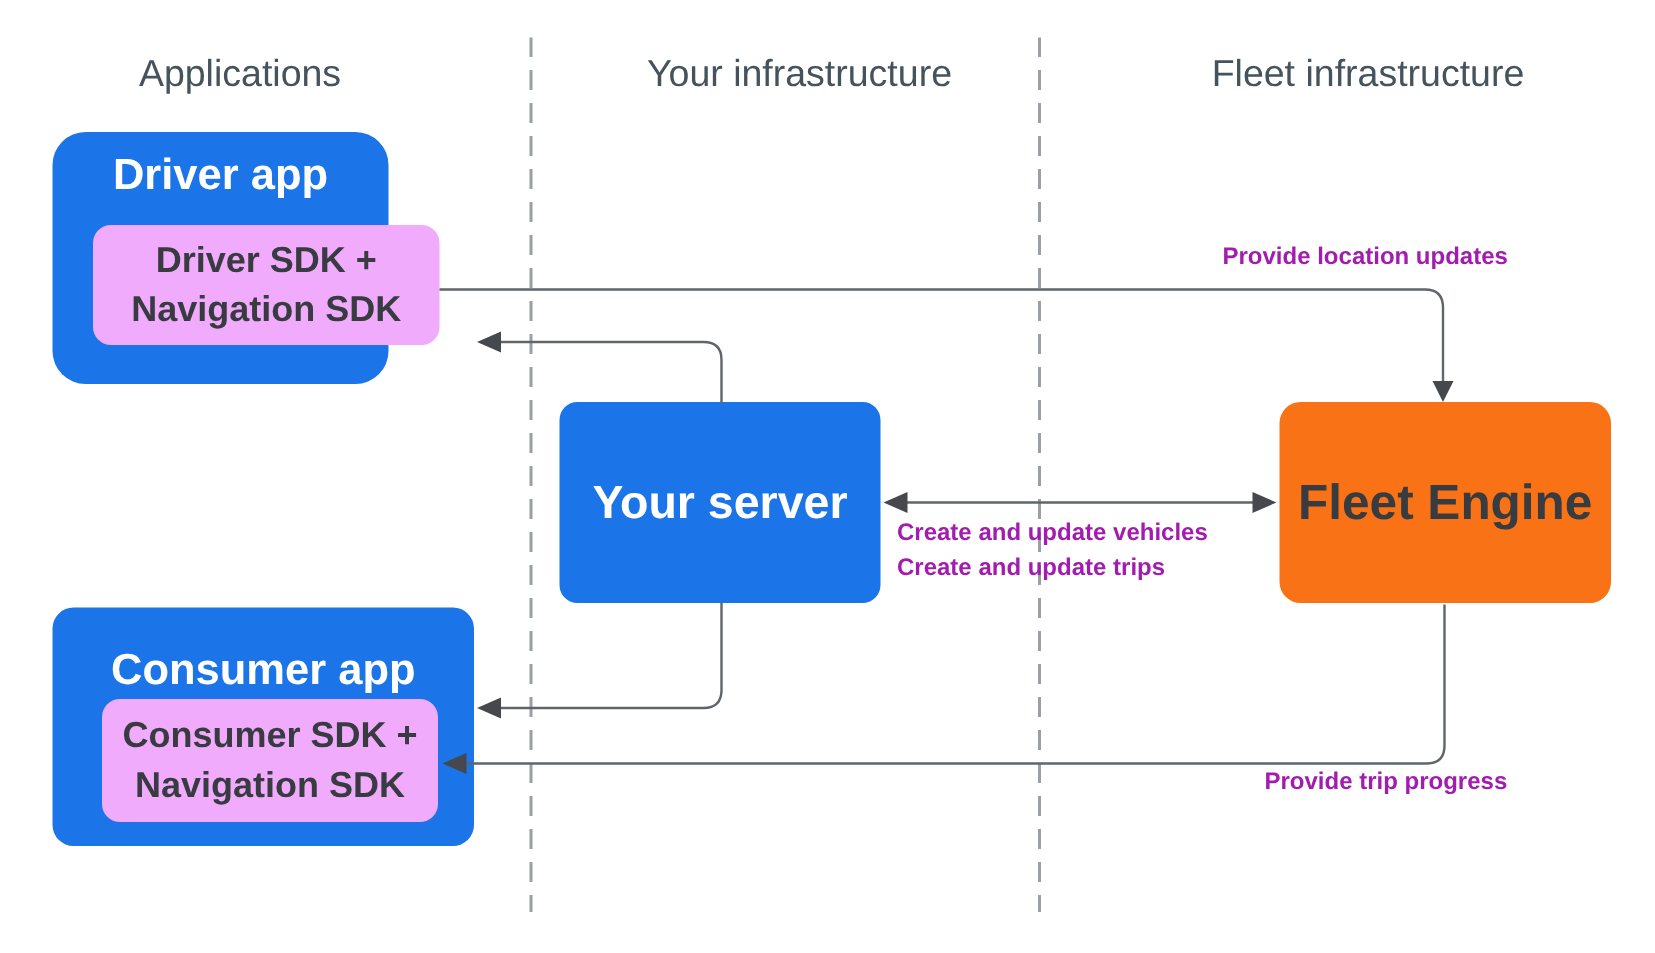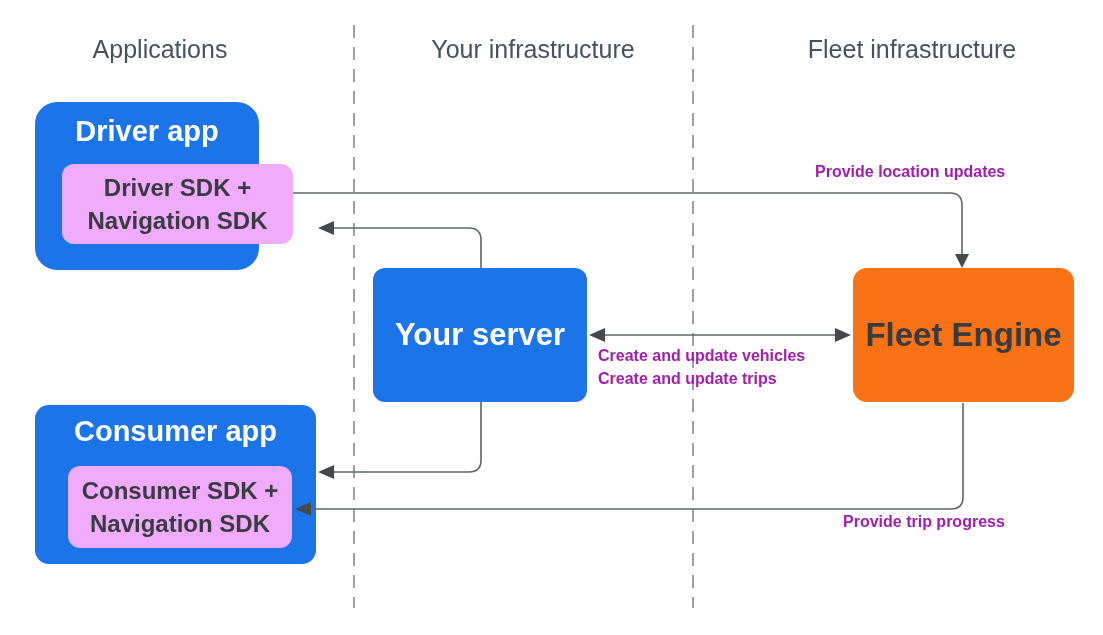--- a/index.html
+++ b/index.html
@@ -53,26 +53,26 @@
     display: flex;
     flex-direction: column;
     align-items: center;
     justify-content: center;
     text-align: center;
     font-weight: bold;
     font-size: 24px;
     line-height: 33px;
   }
 
-  #driver-app   { left: 35px; top: 102px;  width: 224px; height: 168px; border-radius: 22px; }
+  #driver-app   { left: 35px; top: 88px;  width: 224px; height: 168px; border-radius: 22px; }
   #driver-app   .node-title { margin-top: 13px; font-size: 29px; }
   #driver-sdk   { left: 27px; top: 62px;  width: 231px; height: 80px; }
 
   #consumer-app { left: 35px; top: 405px; width: 281px; height: 159px; }
-  #consumer-app .node-title { margin-top: 10px; font-size: 29px; }
+  #consumer-app .node-title { margin-top: 26px; font-size: 29px; }
   #consumer-sdk { left: 33px; top: 61px;  width: 224px; height: 82px; }
 
   #your-server {
     left: 373px; top: 268px; width: 214px; height: 134px;
     border-radius: 12px;
     display: flex; align-items: center; justify-content: center;
   }
   #your-server .node-title { margin-top: 0; font-size: 31px; }
 
   #fleet-engine {

